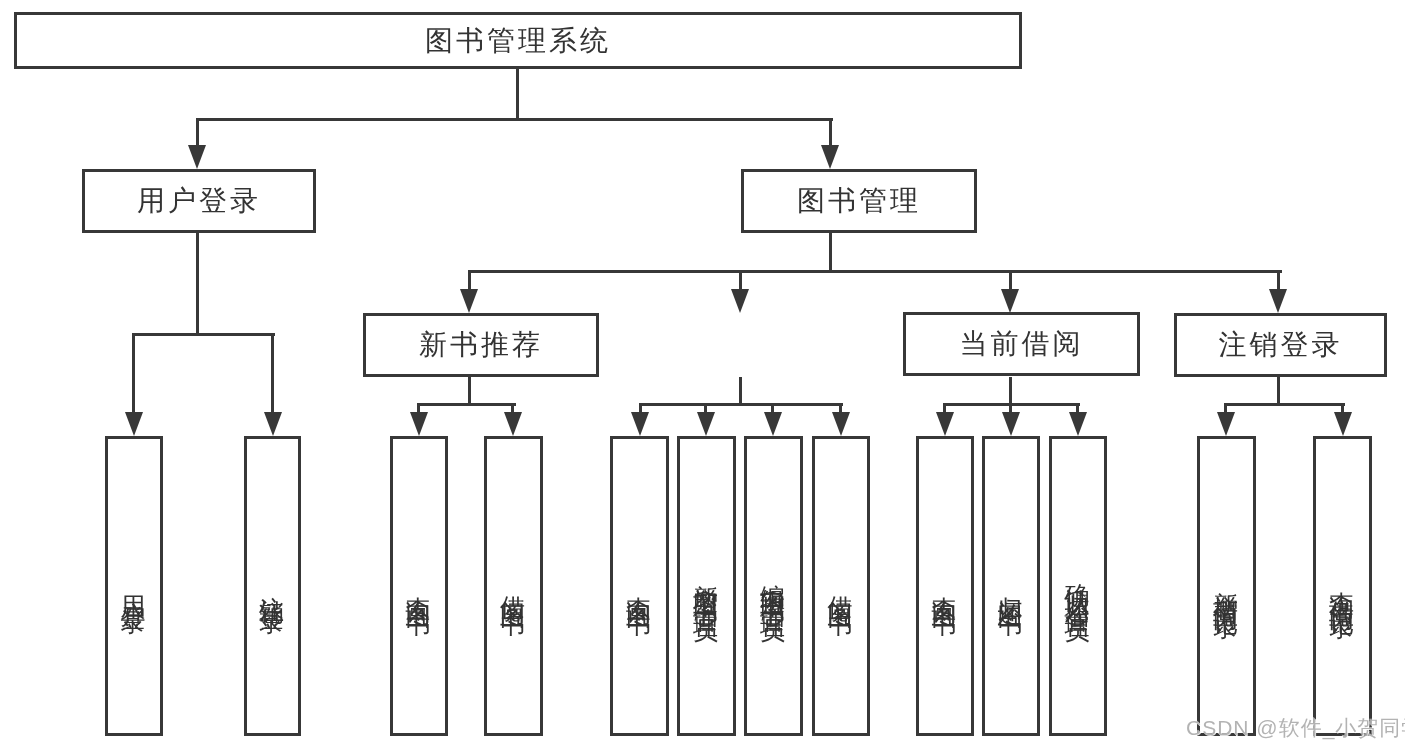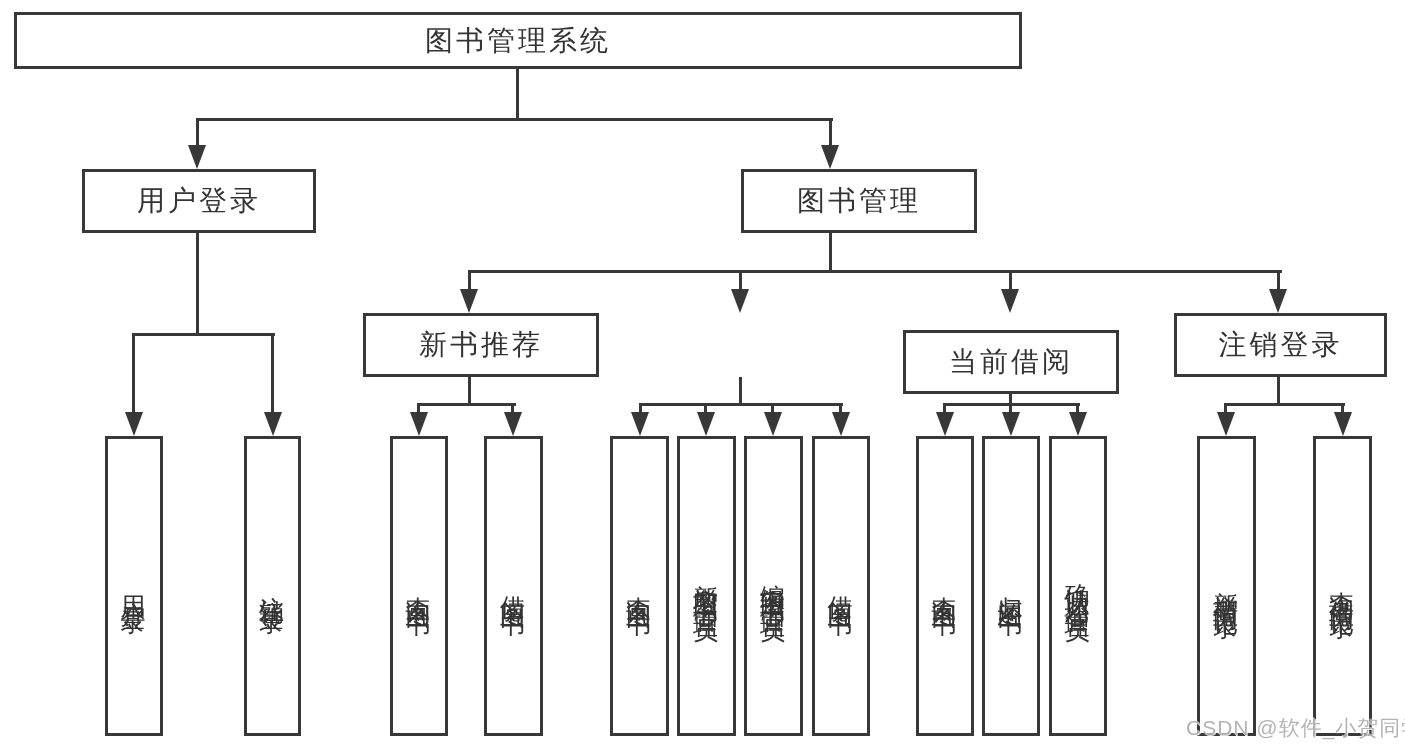--- a/index.html
+++ b/index.html
@@ -66,21 +66,21 @@
 <body>
 
 <div id="canvas">
 
   <div class="node" style="left:14px; top:12px; width:1008px; height:57px;">图书管理系统</div>
 
   <div class="node" style="left:82px; top:169px; width:234px; height:64px;">用户登录</div>
   <div class="node" style="left:712px; top:169px; width:236px; height:64px;margin-left:29px;">图书管理</div>
 
   <div class="node" style="left:363px; top:313px; width:236px; height:64px;">新书推荐</div>
-  <div class="node" style="left:903px; top:330px; width:216px; height:64px;">当前借阅</div>
+  <div class="node" style="left:903px; top:312px; width:237px; height:64px;">当前借阅</div>
   <div class="node" style="left:1174px; top:313px; width:213px; height:64px;">注销登录</div>
 
   <div class="node vnode" style="left:105px; top:436px; width:58px; height:300px;">用户登录</div>
   <div class="node vnode" style="left:244px; top:436px; width:57px; height:300px;">注销登录</div>
 
   <div class="node vnode" style="left:390px; top:436px; width:58px; height:300px;">查询图书</div>
   <div class="node vnode" style="left:484px; top:436px; width:59px; height:300px;">借阅图书</div>
 
   <div class="node vnode" style="left:610px; top:436px; width:59px; height:300px;">查询图书</div>
   <div class="node vnode" style="left:677px; top:436px; width:59px; height:300px;">新增图书（管理员）</div>

